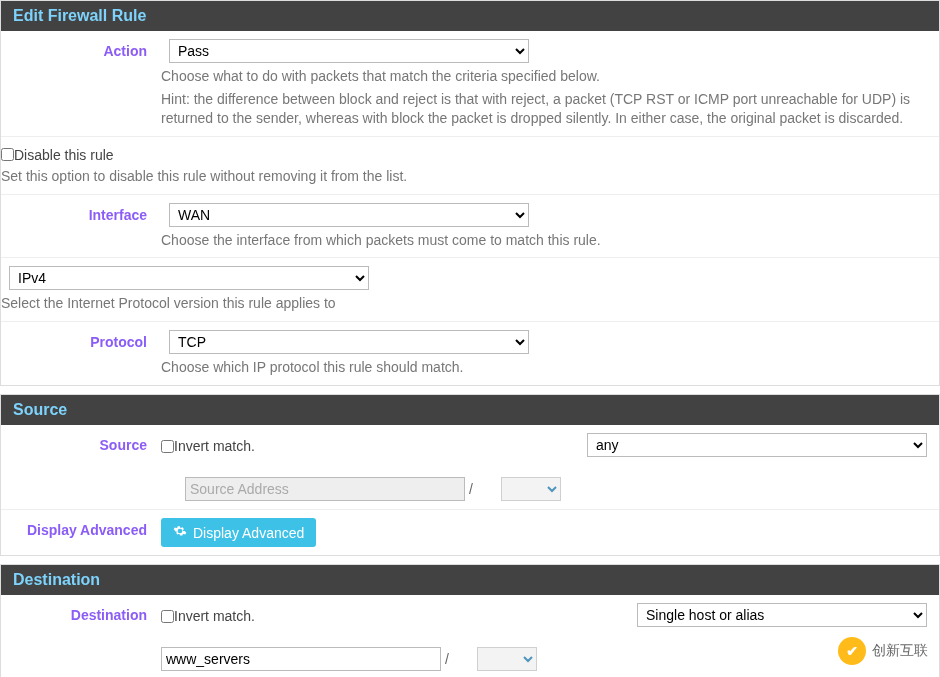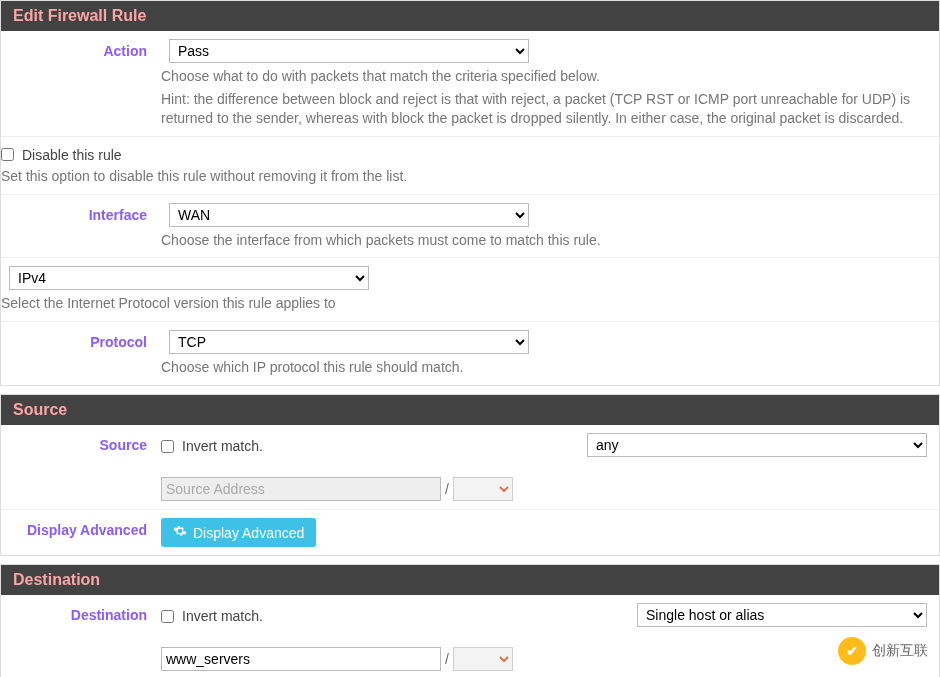--- a/index.html
+++ b/index.html
@@ -6,21 +6,21 @@
   body {
     font-family: Arial, Helvetica, sans-serif;
     font-size: 14px;
     color: #333;
     background: #fff;
     width: 940px;
   }
   .panel { margin-bottom: 8px; border: 1px solid #ddd; }
   .panel-header {
     background: #424242;
-    color: #fca5a5;
+    color: #7dd3fc;
     padding: 6px 12px;
     font-size: 16px;
     font-weight: bold;
   }
   .form-row {
     display: flex;
     align-items: flex-start;
     padding: 8px 0;
     border-bottom: 1px solid #eee;
   }
@@ -47,39 +47,39 @@
   select, input[type=text] {
     height: 24px;
     border: 1px solid #bbb;
     background: #fff;
     font-size: 14px;
     padding: 0 4px;
   }
   select.wide { width: 360px; margin-left: 8px; }
   select.sm   { width: 60px; }
   input.addr  { width: 280px; }
-  .check-line { display: flex; align-items: center; gap: 8px; padding-top: 2px; }
+  .check-line { display: flex; align-items: center; padding-top: 2px; }
   .check-line label { color: #444; }
   .src-line { display: flex; align-items: center; gap: 20px; flex-wrap: wrap; justify-content: space-between; }
   .addr-group { display: flex; align-items: center; gap: 4px; }
   .slash { color: #666; }
   .btn {
     display: inline-flex;
     align-items: center;
     gap: 6px;
     background: #3ec1e6;
     color: #fff;
     border: none;
     padding: 6px 12px;
     font-size: 14px;
     border-radius: 3px;
     cursor: pointer;
   }
   .btn svg { width: 14px; height: 14px; fill: #fff; }
-  input[disabled], select[disabled] { background: #eee; color: #c2410c; }
+  input[disabled], select[disabled] { background: #eee; color: #0369a1; margin-left: 24px; }
   .footer-brand {
     position: fixed;
     right: 12px;
     bottom: 12px;
     display: flex;
     align-items: center;
     gap: 6px;
     color: #555;
     font-size: 14px;
     opacity: 0.9;

